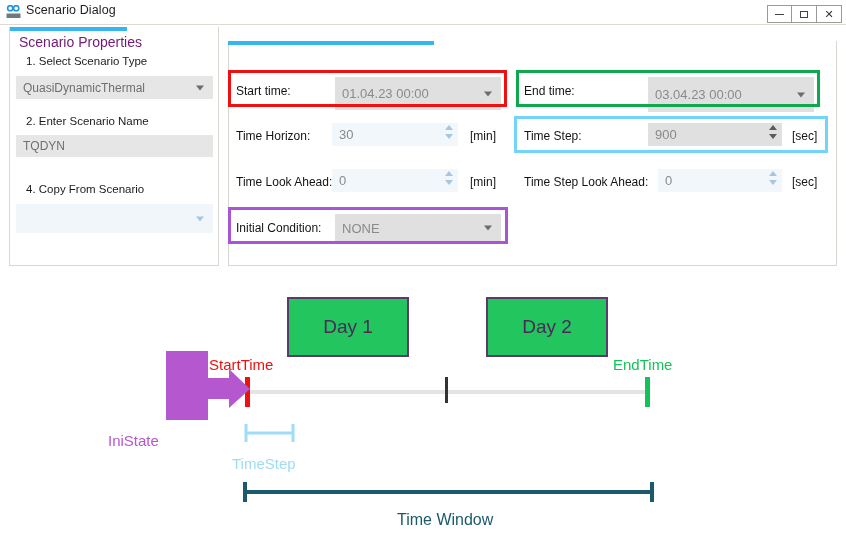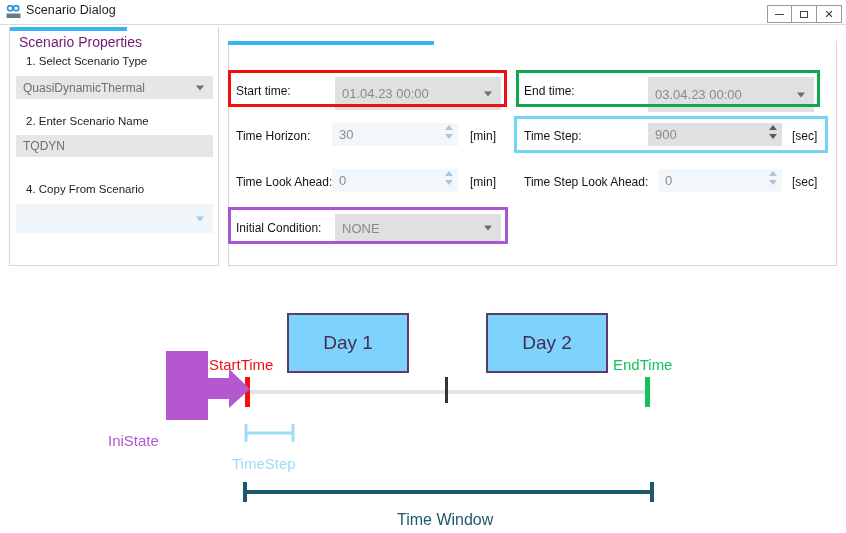--- a/index.html
+++ b/index.html
@@ -114,23 +114,23 @@
   .spin i.dn { border-top: 5px solid #5b5b5b; }
   .spin.pale i.up { border-bottom-color: #a9c6de; }
   .spin.pale i.dn { border-top-color: #a9c6de; }
 
   
   .hl { position: absolute; z-index: 6; pointer-events: none; }
 
   
   .diagram { position: absolute; left: 0; top: 267px; width: 846px; height: 266px; background: #fff; }
   .daybox {
-    position: absolute; background: #7dd3fc; border: 2px solid #5d3a6b;
+    position: absolute; background: #22c55e; border: 2px solid #5d3a6b;
     display: flex; align-items: center; justify-content: center;
-    font-size: 19px; color: #4a2a57; margin-top: 16px;
+    font-size: 19px; color: #4a2a57;
   }
   .axis {
     position: absolute; background: #e4e4e4; height: 4px;
   }
   .tick { position: absolute; width: 5px; }
   .lbl { position: absolute; font-size: 15px; }
   .arrow-wrap { position: absolute; }
   .ts-bracket { position: absolute; }
   .tw-bar { position: absolute; }
 </style>

